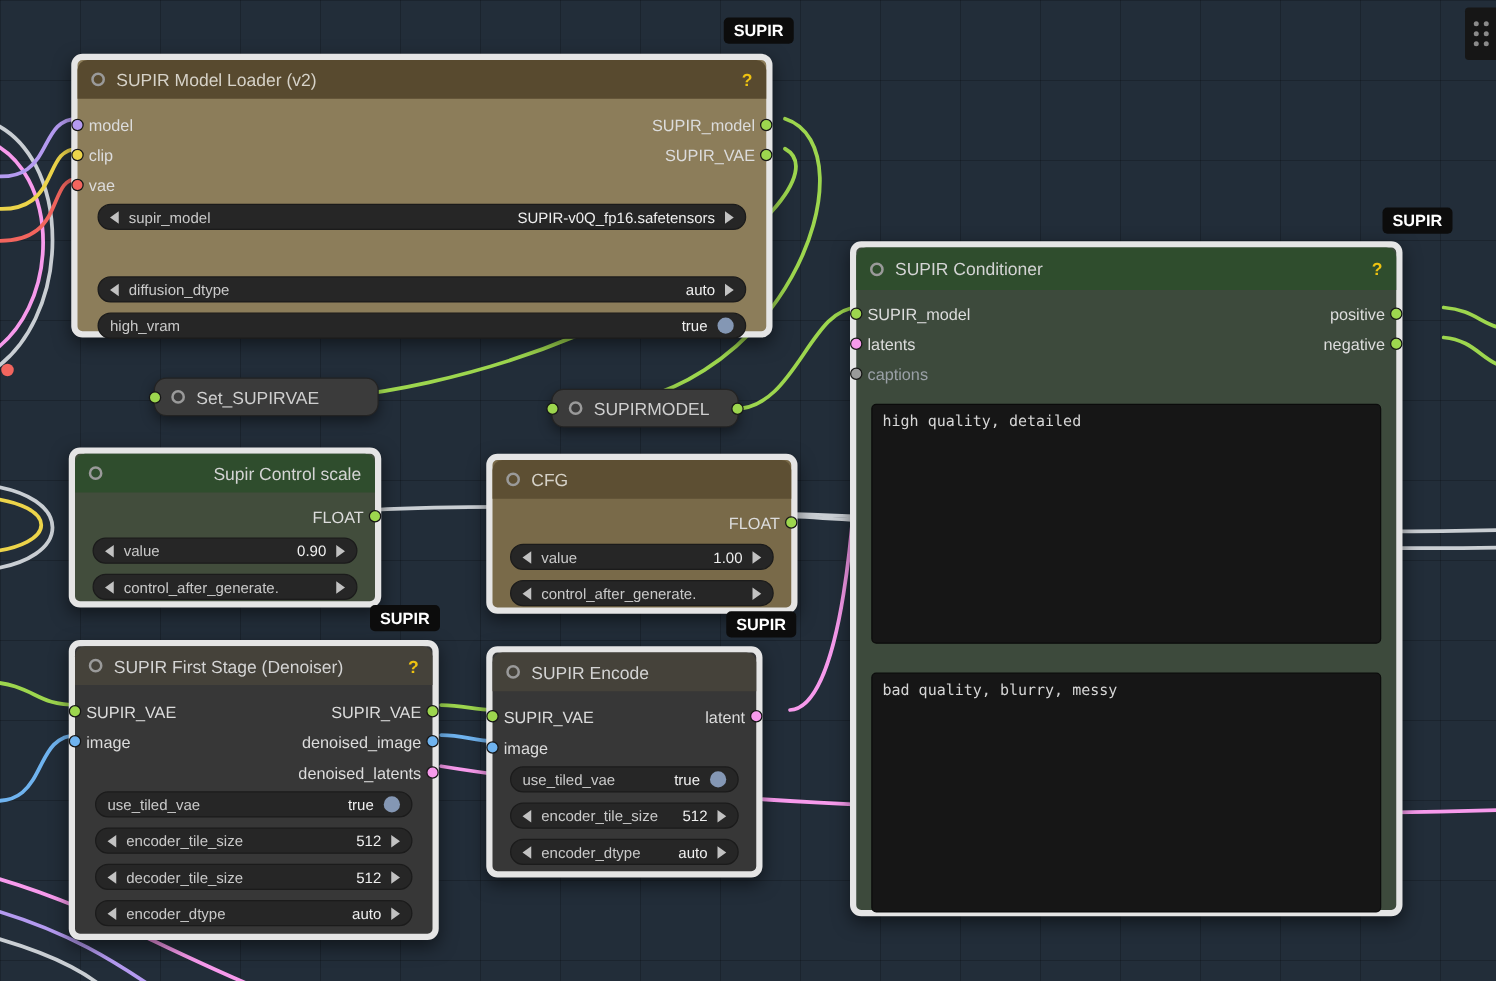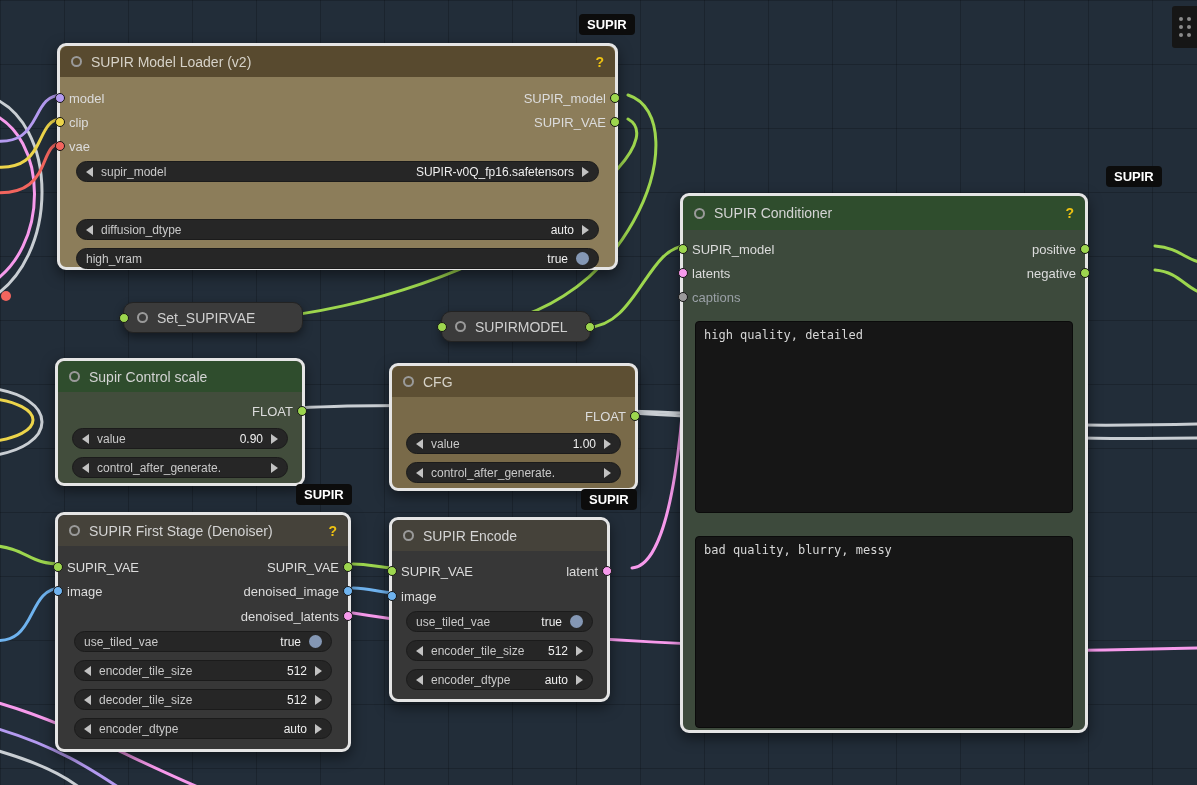--- a/index.html
+++ b/index.html
@@ -16,21 +16,21 @@
       linear-gradient(90deg, rgba(0,0,0,0.20) 1px, transparent 1px);
     background-size:64px 64px;
   }
   svg#wires { position:absolute; inset:0; z-index:1; }
   svg#wires path { fill:none; stroke-width:3; stroke-linecap:round; }
   .w-purple{stroke:#b49af0}.w-yellow{stroke:#ecd44a}.w-red{stroke:#f2655e}
   .w-green{stroke:#9dd64e}.w-pink{stroke:#f79aec}.w-blue{stroke:#6fb3ef}.w-white{stroke:#c9ced3}
 
   .node {
     position:absolute; z-index:2; border-radius:9px;
-    border:3px solid #e5e5e5; box-shadow:0 5px 14px rgba(0,0,0,0.5);
+    border:5px solid #e5e5e5; box-shadow:0 5px 14px rgba(0,0,0,0.5);
   }
   .titlebar {
     height:31px; border-radius:8px 8px 0 0;
     display:flex; align-items:center; gap:9px; padding:0 11px;
     font-size:14px; color:#d6d2c8;
   }
   .cdot { width:11px; height:11px; border:2px solid #9a9a9a; border-radius:50%; flex:0 0 auto; }
   .help { margin-left:auto; color:#eec211; font-weight:bold; font-size:14px; }
 
   .port { position:absolute; height:20px; display:flex; align-items:center; gap:4px; font-size:13px; color:#dcdcdc; }
@@ -173,21 +173,21 @@
 </div>
 
 <div class="cnode" style="left:441px; top:311px; width:150px;">
   <span class="edge-dot" style="left:-5px; background:#9dd64e;"></span>
   <span class="cdot"></span>
   <span>SUPIRMODEL</span>
   <span class="edge-dot" style="right:-5px; background:#9dd64e;"></span>
 </div>
 
 <div class="node" style="left:55px; top:358px; width:250px; height:128px; background:#424d3c;">
-  <div class="titlebar" style="background:#2f4d2d; color:#d4d4d4;">
+  <div class="titlebar" style="background:#2f4d2d; color:#d4d4d4;justify-content:space-between;">
     <span class="cdot"></span>
     <span>Supir Control scale</span>
   </div>
   <div class="port out" style="top:40px;">
     <span class="pdot" style="background:#9dd64e;"></span>
     <span>FLOAT</span>
   </div>
   <div class="widget" style="top:67px; left:14px; right:14px;">
     <span class="arr-l"></span>
     <span>value</span>
@@ -303,21 +303,21 @@
     <span class="arr-r"></span>
   </div>
   <div class="widget" style="top:149px; left:14px; right:14px;">
     <span class="arr-l"></span>
     <span>encoder_dtype</span>
     <span class="wval">auto</span>
     <span class="arr-r"></span>
   </div>
 </div>
 
-<div class="node" style="left:680px; top:193px; width:408px; height:540px; background:#3d4a3c;">
+<div class="node" style="left:680px; top:193px; width:442px; height:540px; background:#3d4a3c;">
   <div class="titlebar" style="background:#2f4d2d; color:#d4d4d4; height:34px;">
     <span class="cdot"></span>
     <span>SUPIR Conditioner</span>
     <span class="help">?</span>
   </div>
   <div class="port in" style="top:43px;">
     <span class="pdot" style="background:#9dd64e;"></span>
     <span>SUPIR_model</span>
   </div>
   <div class="port in" style="top:67px;">

